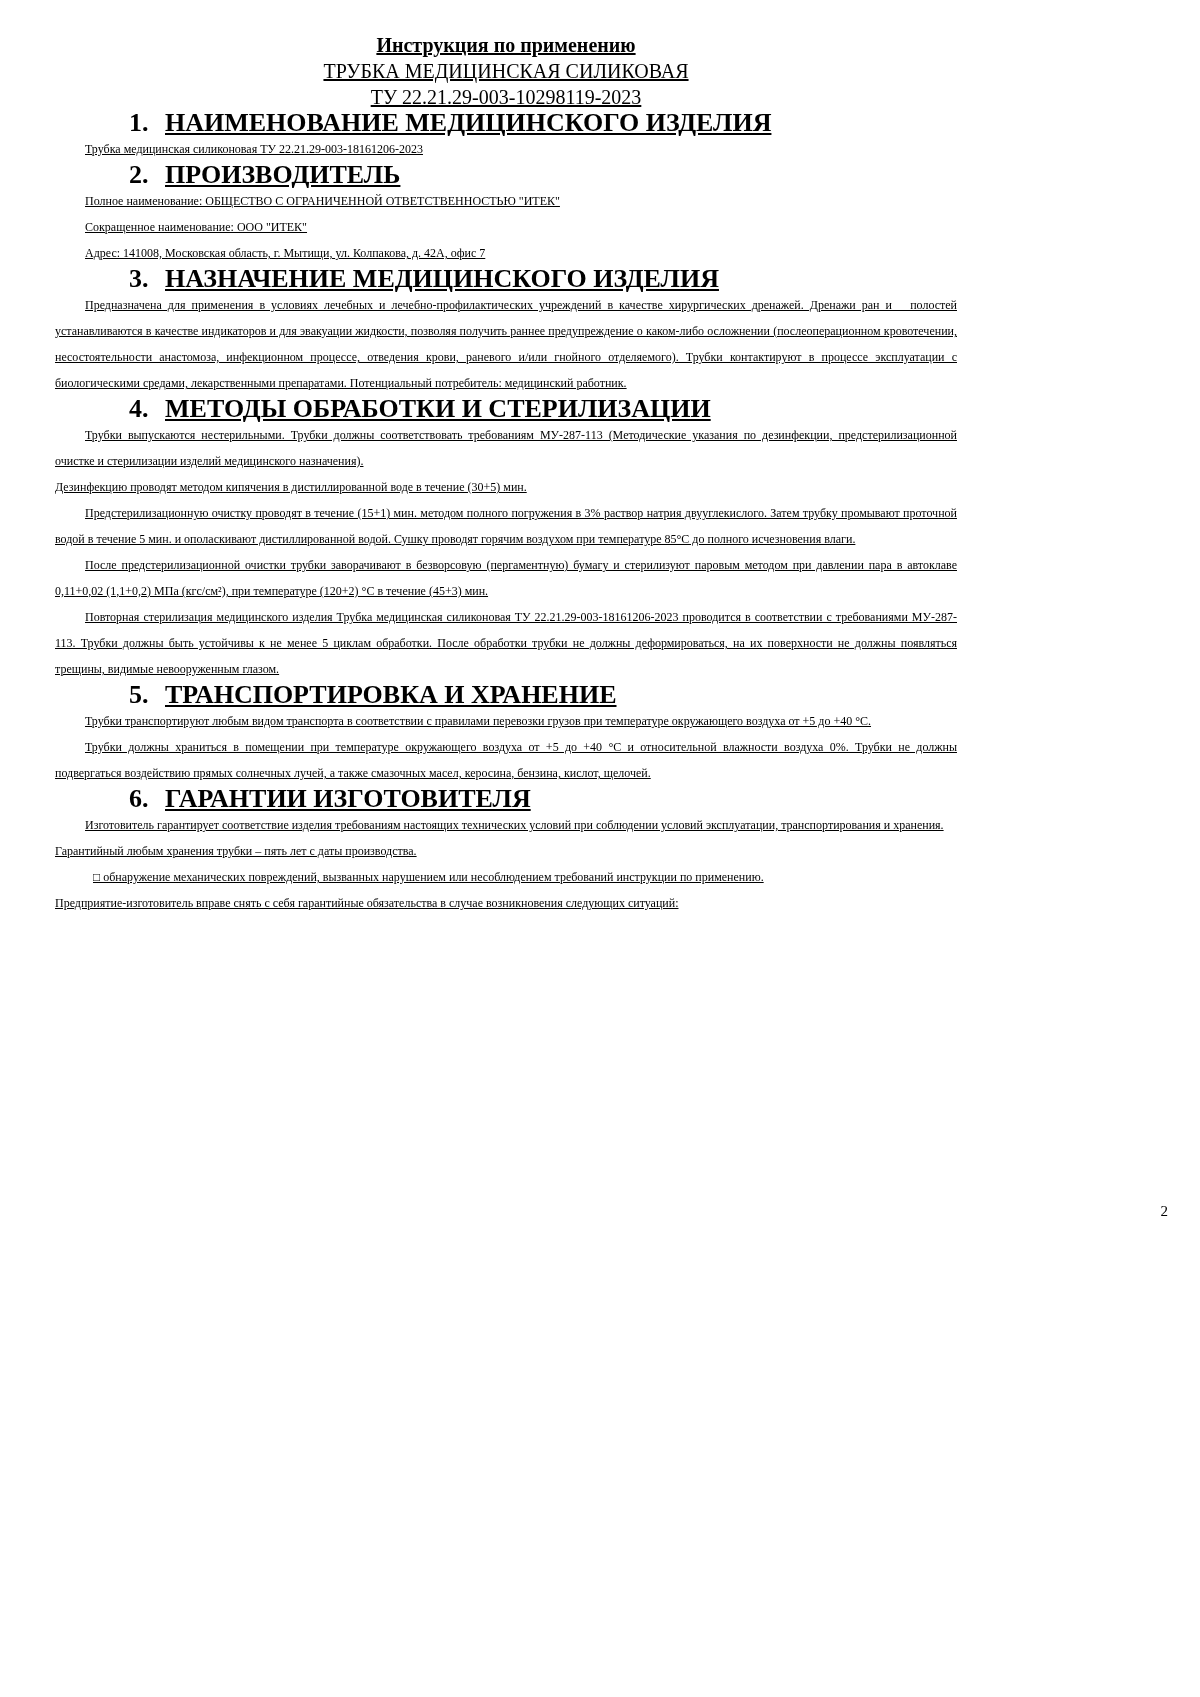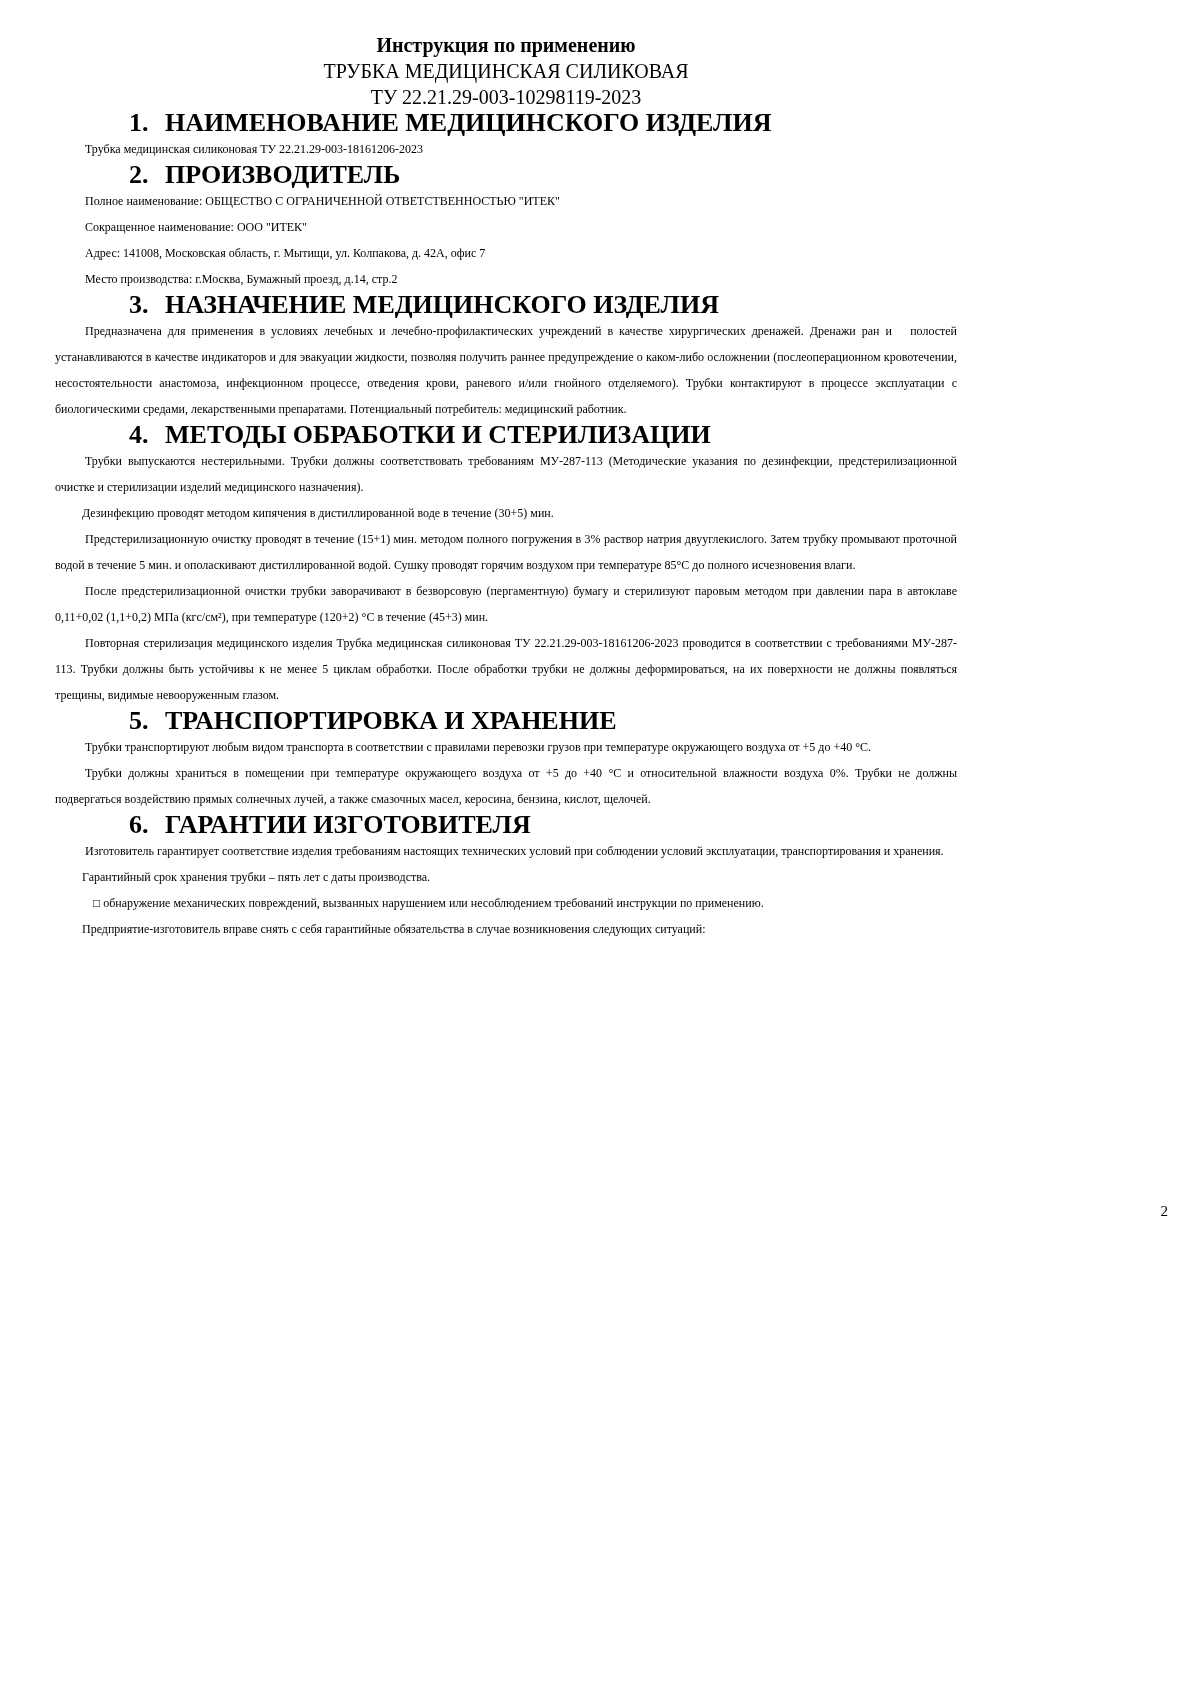--- a/index.html
+++ b/index.html
@@ -11,20 +11,21 @@
     overflow: hidden;
     font-family: "Liberation Serif", serif;
     color: #000000;
   }
   .page {
     position: absolute;
     left: 0; top: 0;
     width: 1092px;
     box-sizing: border-box;
     padding: 32px 135px 0 55px;
+    text-decoration: underline;
   }
   .doc-header {
     text-align: center;
     font-size: 20px;
     line-height: 26px;
   }
   .doc-header .bold { font-weight: bold; }
   .heading {
     font-weight: bold;
     font-size: 26px;
@@ -33,21 +34,21 @@
     white-space: nowrap;
   }
   .hnum { display: inline-block; width: 36px; }
   .para {
     margin: 0;
     font-size: 12px;
     line-height: 26px;
     text-align: justify;
     text-indent: 30px;
   }
-  .para[data-style="noind"] { text-indent: 0; margin-left: 27px; }
+  .para[data-style="noind"] { text-indent: 0; }
   .para[data-style="bullet"] { text-indent: 38px; }
   .page-number {
     position: absolute;
     top: 1202px;
     right: 32px;
     font-size: 15px;
     line-height: 18px;
   }
 </style>
 </head>
@@ -68,21 +69,20 @@
     <p class="para" data-style="ind">Трубка медицинская силиконовая ТУ 22.21.29-003-18161206-2023</p>
   </div>
 
   <div class="section">
     <div class="heading">
       <span class="hnum">2.</span><span>ПРОИЗВОДИТЕЛЬ</span>
     </div>
     <p class="para" data-style="ind">Полное наименование: ОБЩЕСТВО С ОГРАНИЧЕННОЙ ОТВЕТСТВЕННОСТЬЮ "ИТЕК"</p>
     <p class="para" data-style="ind">Сокращенное наименование: ООО "ИТЕК"</p>
     <p class="para" data-style="ind">Адрес: 141008, Московская область, г. Мытищи, ул. Колпакова, д. 42А, офис 7</p>
-    <p class="para" data-style="ind">Место производства: г.Москва, Бумажный проезд, д.14, стр.2</p>
   </div>
 
   <div class="section">
     <div class="heading">
       <span class="hnum">3.</span><span>НАЗНАЧЕНИЕ МЕДИЦИНСКОГО ИЗДЕЛИЯ</span>
     </div>
     <p class="para" data-style="ind">Предназначена для применения в условиях лечебных и лечебно-профилактических учреждений в качестве хирургических дренажей. Дренажи ран и &nbsp;&nbsp;полостей устанавливаются в качестве индикаторов и для эвакуации жидкости, позволяя получить раннее предупреждение о каком-либо осложнении (послеоперационном кровотечении, несостоятельности анастомоза, инфекционном процессе, отведения крови, раневого и/или гнойного отделяемого). Трубки контактируют в процессе эксплуатации с биологическими средами, лекарственными препаратами. Потенциальный потребитель: медицинский работник.</p>
   </div>
 
   <div class="section">
@@ -102,20 +102,20 @@
     </div>
     <p class="para" data-style="ind">Трубки транспортируют любым видом транспорта в соответствии с правилами перевозки грузов при температуре окружающего воздуха от +5 до +40 °С.</p>
     <p class="para" data-style="ind">Трубки должны храниться в помещении при температуре окружающего воздуха от +5 до +40 °С и относительной влажности воздуха 0%. Трубки не должны подвергаться воздействию прямых солнечных лучей, а также смазочных масел, керосина, бензина, кислот, щелочей.</p>
   </div>
 
   <div class="section">
     <div class="heading">
       <span class="hnum">6.</span><span>ГАРАНТИИ ИЗГОТОВИТЕЛЯ</span>
     </div>
     <p class="para" data-style="ind">Изготовитель гарантирует соответствие изделия требованиям настоящих технических условий при соблюдении условий эксплуатации, транспортирования и хранения.</p>
-    <p class="para" data-style="noind">Гарантийный срок хранения трубки – пять лет с даты производства.</p>
+    <p class="para" data-style="noind">Гарантийный любым хранения трубки – пять лет с даты производства.</p>
     <p class="para" data-style="bullet">□ обнаружение механических повреждений, вызванных нарушением или несоблюдением требований инструкции по применению.</p>
     <p class="para" data-style="noind">Предприятие-изготовитель вправе снять с себя гарантийные обязательства в случае возникновения следующих ситуаций:</p>
   </div>
 
 </div>
 
 <div class="page-number">2</div>
 
 </body></html>

